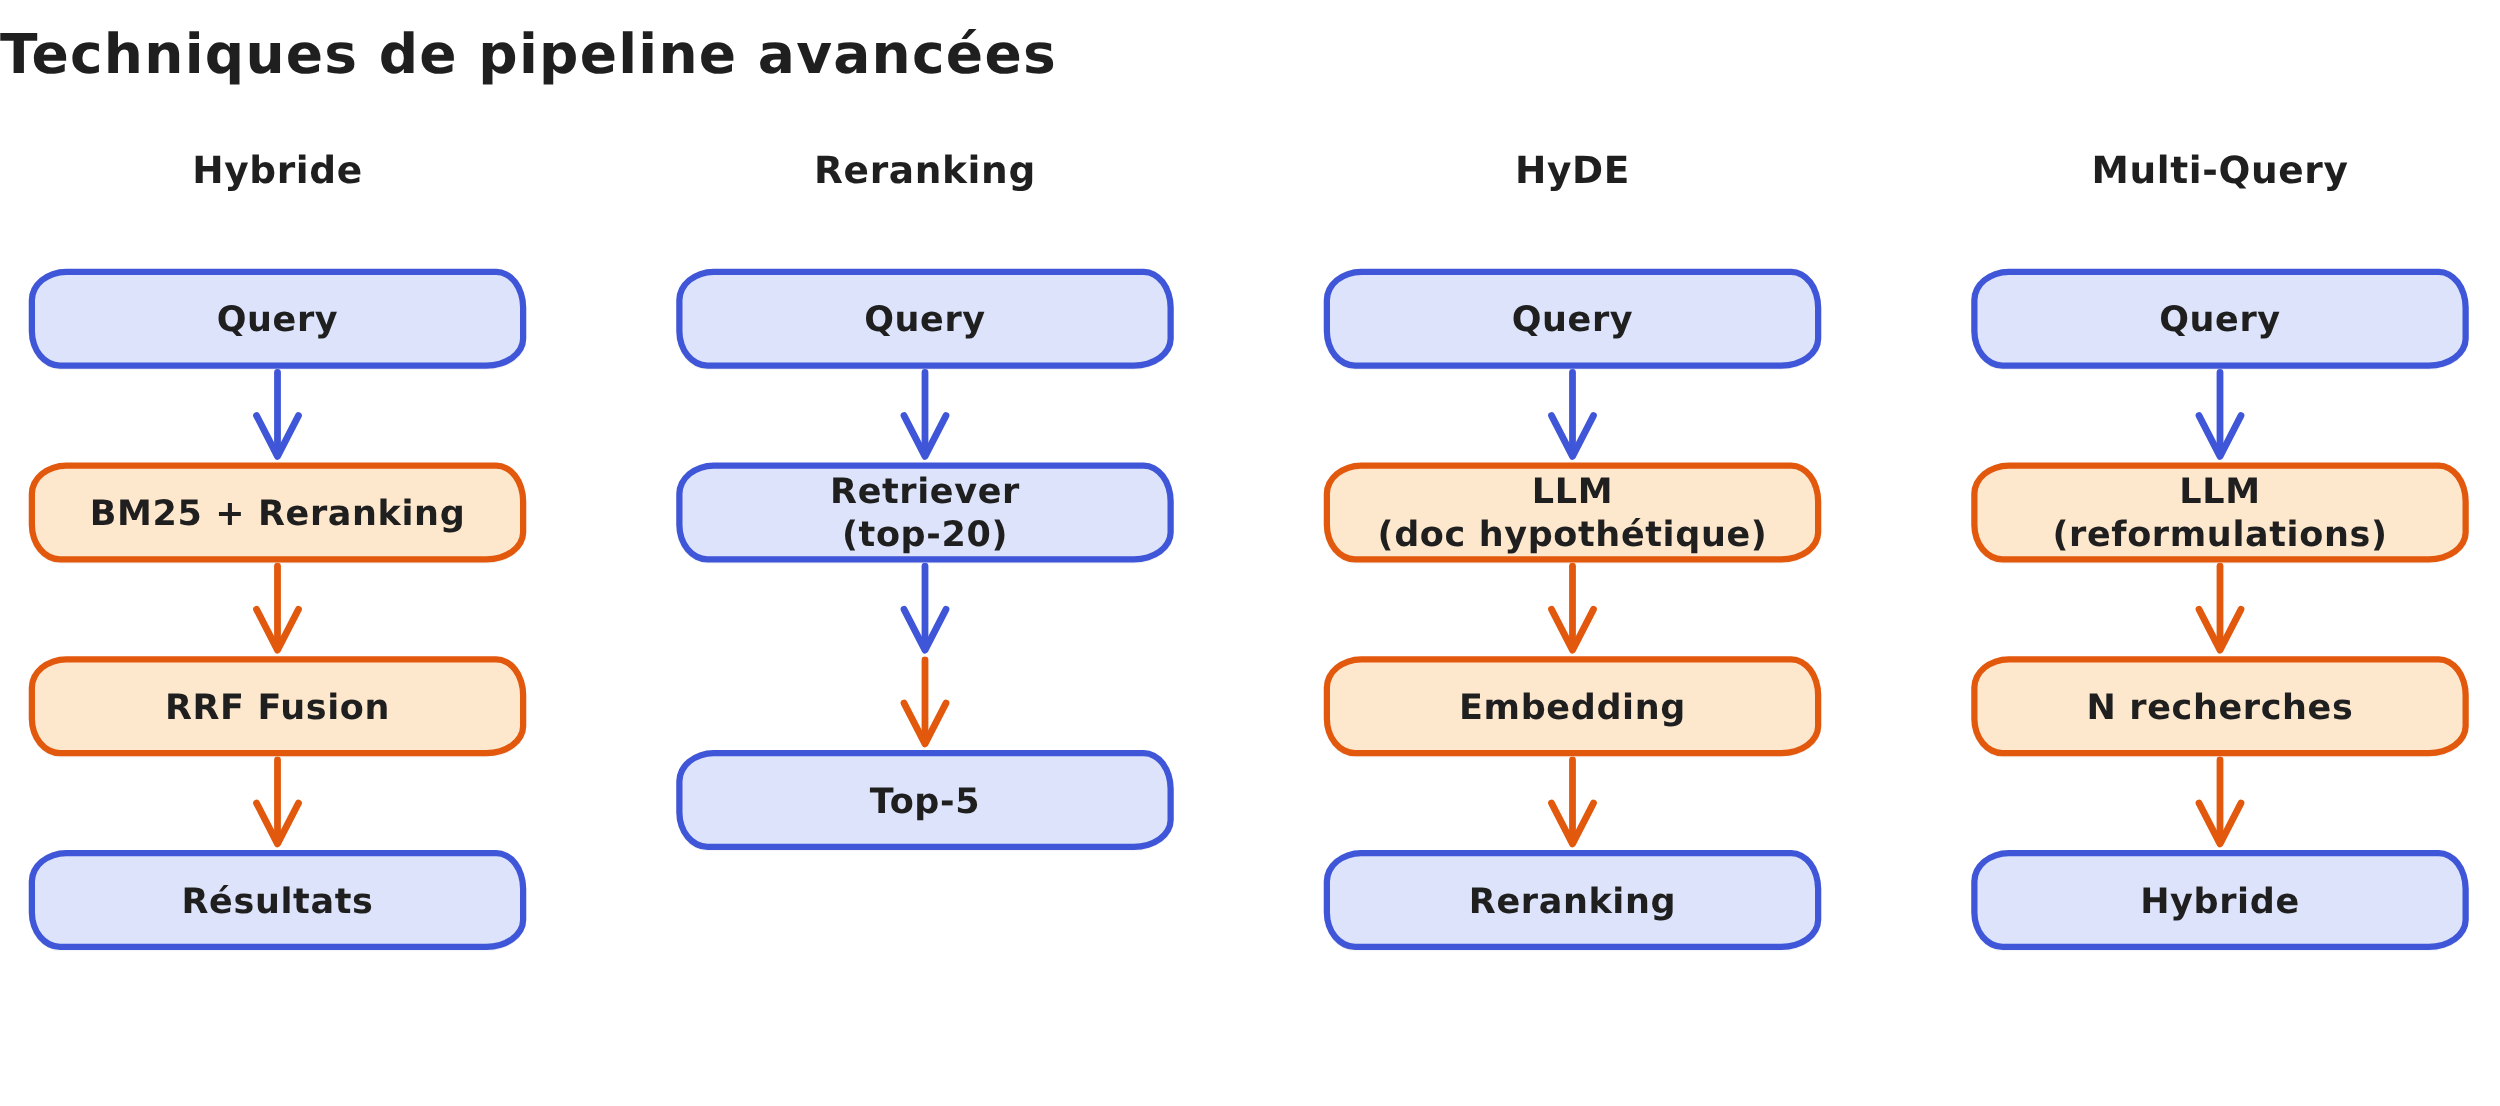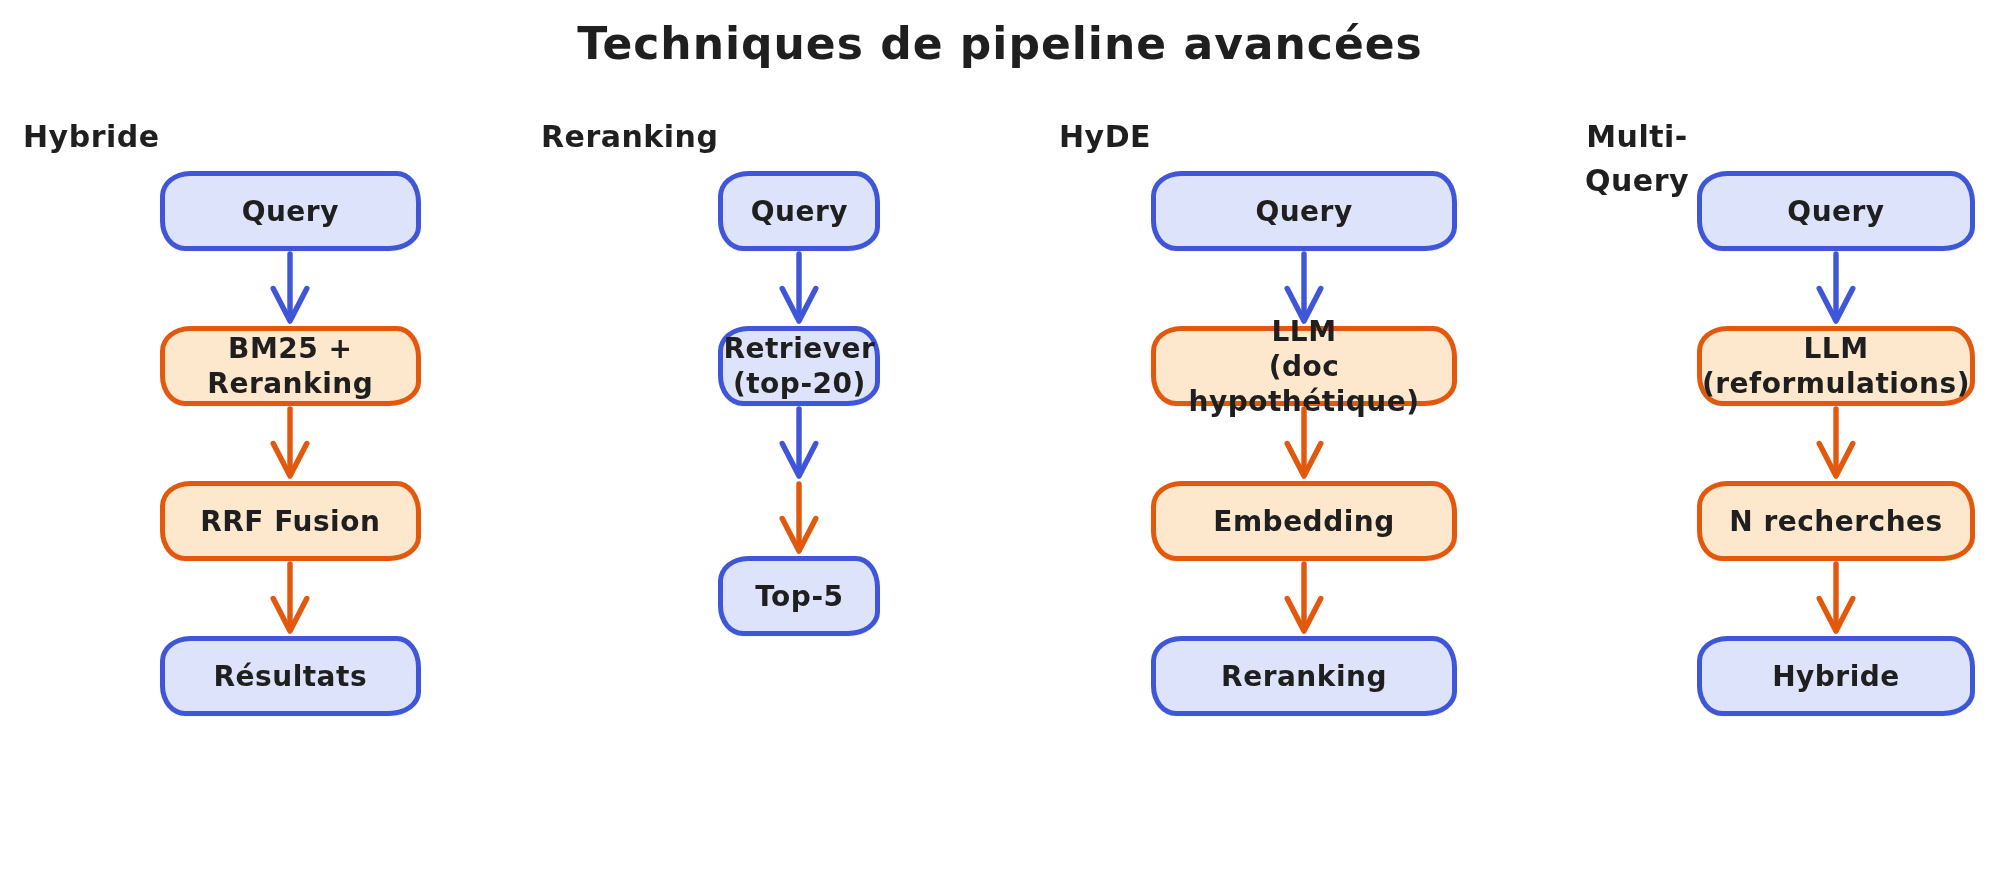--- a/index.html
+++ b/index.html
@@ -15,34 +15,33 @@
     width: 2000px;
     height: 885px;
     overflow: hidden;
     font-family: "DejaVu Sans", "Liberation Sans", sans-serif;
     color: var(--text);
   }
   .canvas { width: 2000px; height: 885px; position: relative; }
 
   .title {
     margin-top: 18px;
-    text-align: center;
     font-size: 44px;
     font-weight: 700;
     letter-spacing: 1px;
     color: var(--text);
   }
 
   .columns {
     display: flex;
     justify-content: space-between;
     padding: 0 25px 0 23px;
     margin-top: 46px;
   }
-  .column { width: 398px; display: flex; flex-direction: row; }
+  .column { width: 398px; display: flex; flex-direction: column; }
   .col-header {
     text-align: center;
     font-size: 30px;
     font-weight: 600;
     height: 44px;
     line-height: 44px;
     letter-spacing: 0.5px;
   }
   .flow { margin-top: 56px; display: flex; flex-direction: column; }
 

